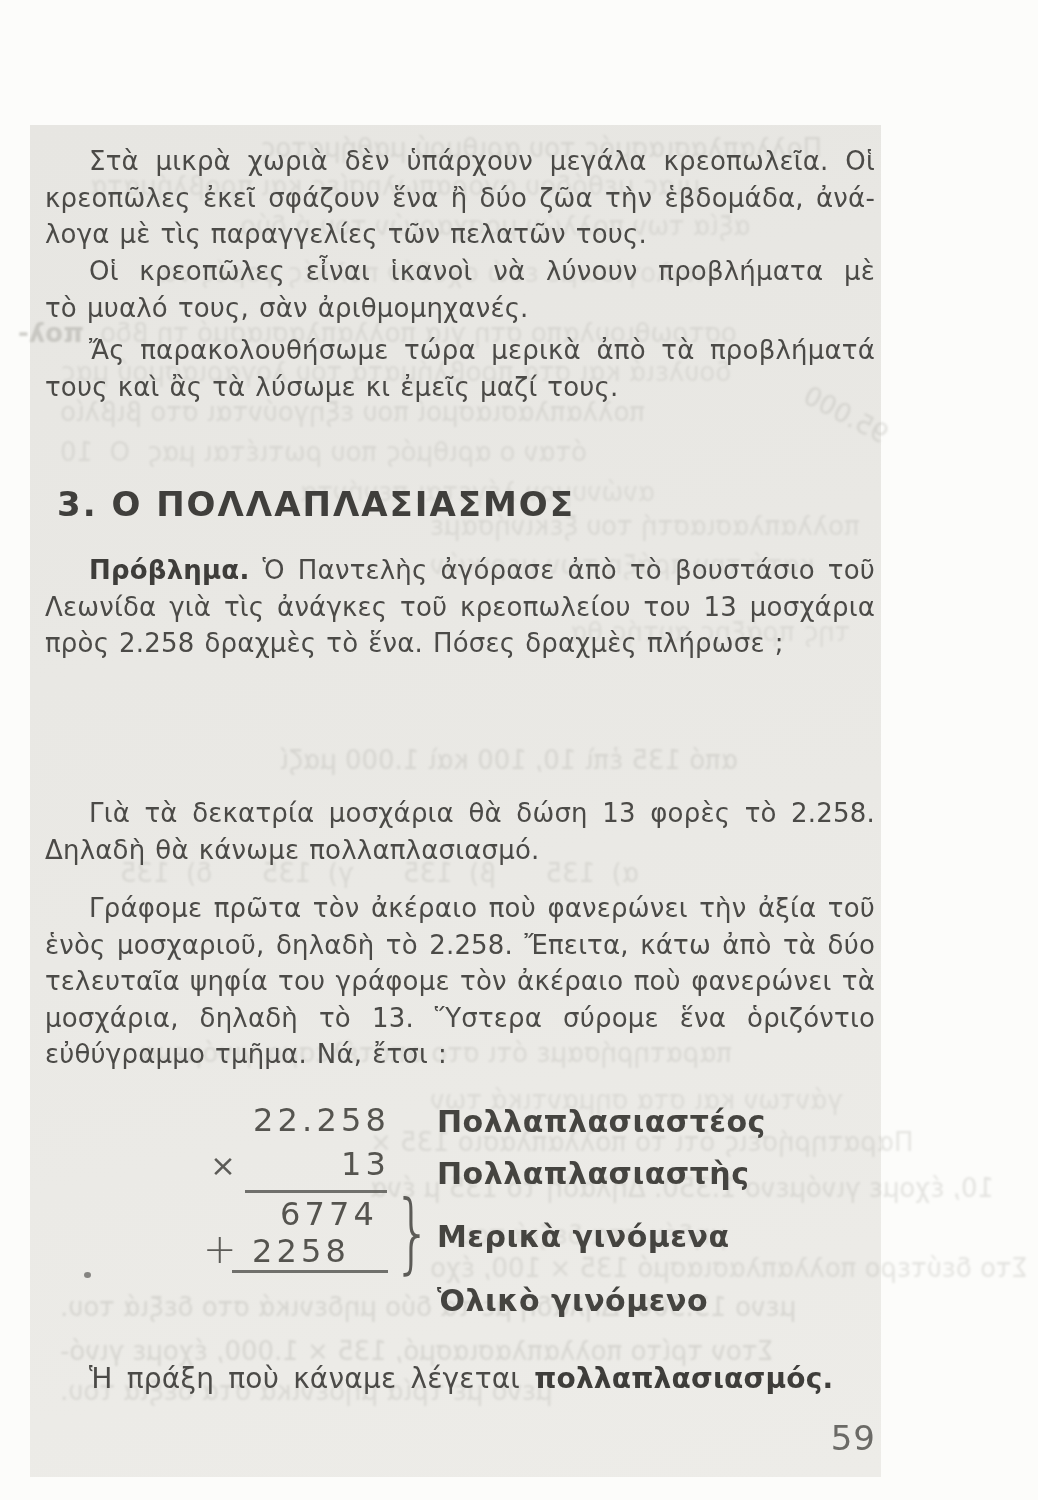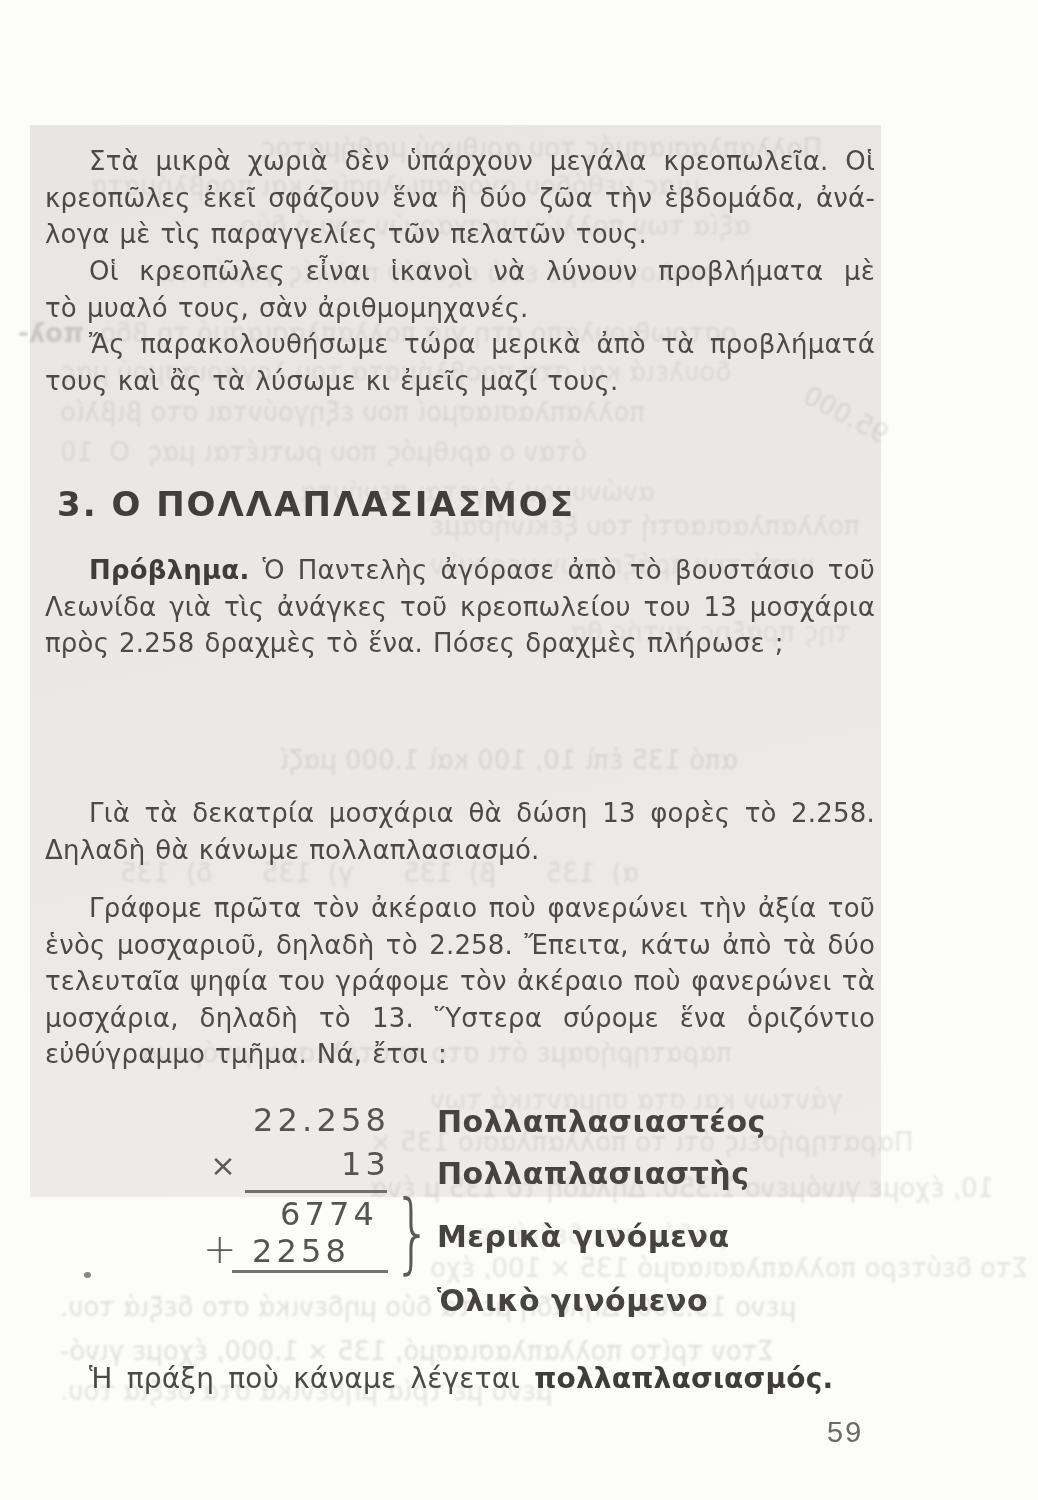--- a/index.html
+++ b/index.html
@@ -3,21 +3,21 @@
 <meta charset="utf-8">
 <style>
   html,body{margin:0;padding:0;}
   body{
     width:1038px;height:1500px;position:relative;overflow:hidden;
     background:#fcfcfa;
     font-family:"DejaVu Sans",sans-serif;
     color:#4b4a47;
   }
   .page{
-    position:absolute;left:30px;top:125px;width:851px;height:1072px;
+    position:absolute;left:30px;top:125px;width:851px;height:1352px;
     background:linear-gradient(168deg,#e7e6e2 0%,#eae9e5 55%,#edece8 100%);
   }
   
   #ghost-layer{position:absolute;inset:0;z-index:0;overflow:visible;}
   .ghost{
     position:absolute;color:#b3b2ac;white-space:pre;
     transform:scaleX(-1);filter:blur(1.1px);
     font-size:26px;line-height:1.2;
   }
   .speck{
@@ -27,21 +27,21 @@
   
   .content{position:absolute;inset:0;z-index:1;}
   .para{
     position:absolute;left:15px;width:830px;
     font-size:26px;line-height:36.6px;letter-spacing:.2px;word-spacing:1.5px;
   }
   .tline{text-align:justify;text-align-last:justify;}
   .tline.tlast{text-align-last:left;}
   .tline.tfirst{text-indent:44px;}
   .para b{color:#3e3d3a;}
-  .p1{top:18px;} .p2{top:128px;} .p3{top:201px;}
+  .p1{top:18px;} .p2{top:128px;} .p3{top:207px;}
   .heading{
     position:absolute;left:15px;top:347px;margin:12px;
     font-size:34px;font-weight:bold;letter-spacing:2px;color:#403f3c;
     white-space:nowrap;
   }
   .problem{top:427px;} .lysi{top:560px;} .gia{top:670px;} .grafome{top:765px;}
   
   .mult{position:absolute;left:15px;top:975px;width:813px;height:262px;}
   .numrow{
     position:absolute;left:0;width:345px;text-align:right;
@@ -63,23 +63,22 @@
   }
   .mlabel{
     position:absolute;left:392px;font-weight:bold;font-size:30px;
     color:#454440;white-space:nowrap;letter-spacing:.5px;
   }
   .l1{top:4px;} .l2{top:56px;} .l3{top:119px;} .l4{top:183px;text-align:right;}
   
   .closing{top:1236px;font-size:28px;word-spacing:5px;}
   .closing .tline{text-align:left;text-align-last:left;}
   .pagenum{
-    position:absolute;right:18px;top:1293px;font-size:29px;color:#6b6a66;
+    position:absolute;right:5px;top:1293px;font-size:34px;color:#6b6a66;
     letter-spacing:1px;
-    font-family:Liberation Mono, monospace;
   }
 </style>
 </head>
 <body>
 
 <div class="page">
 
   <div id="ghost-layer">
       <div class="ghost" style="top: 8px; left: 230px; opacity: 0.33;">Πολλαπλασιασμός του αριθμού μαθήματος</div>
       <div class="ghost" style="top: 46px; left: 60px; opacity: 0.28;">μιας μεθόδου αγοραπωλησίες και προβλήματα</div>

